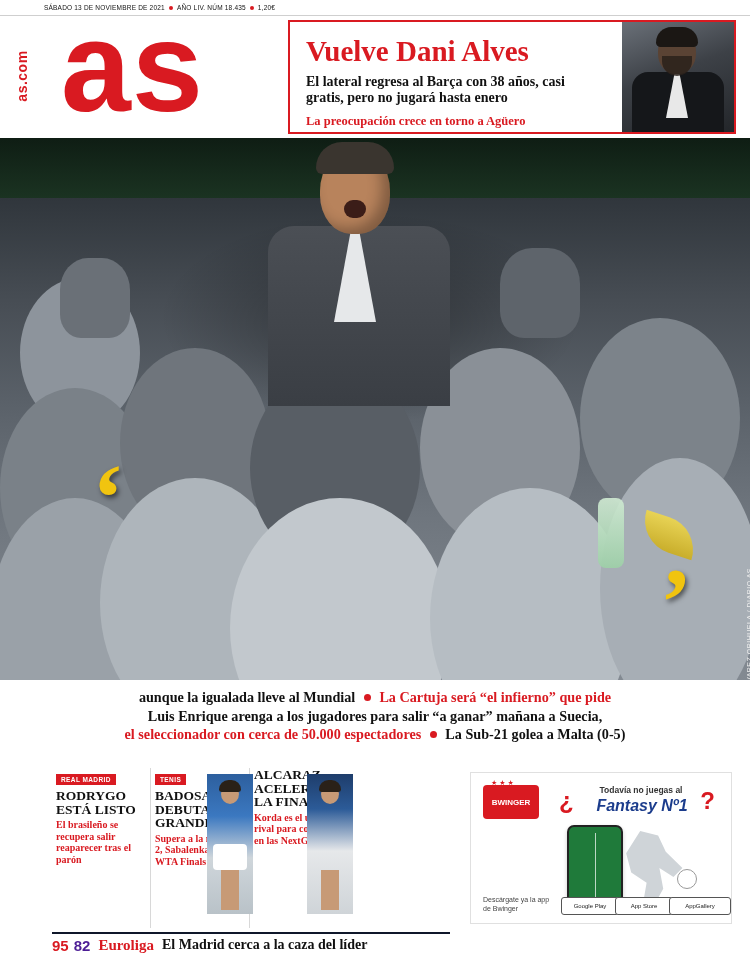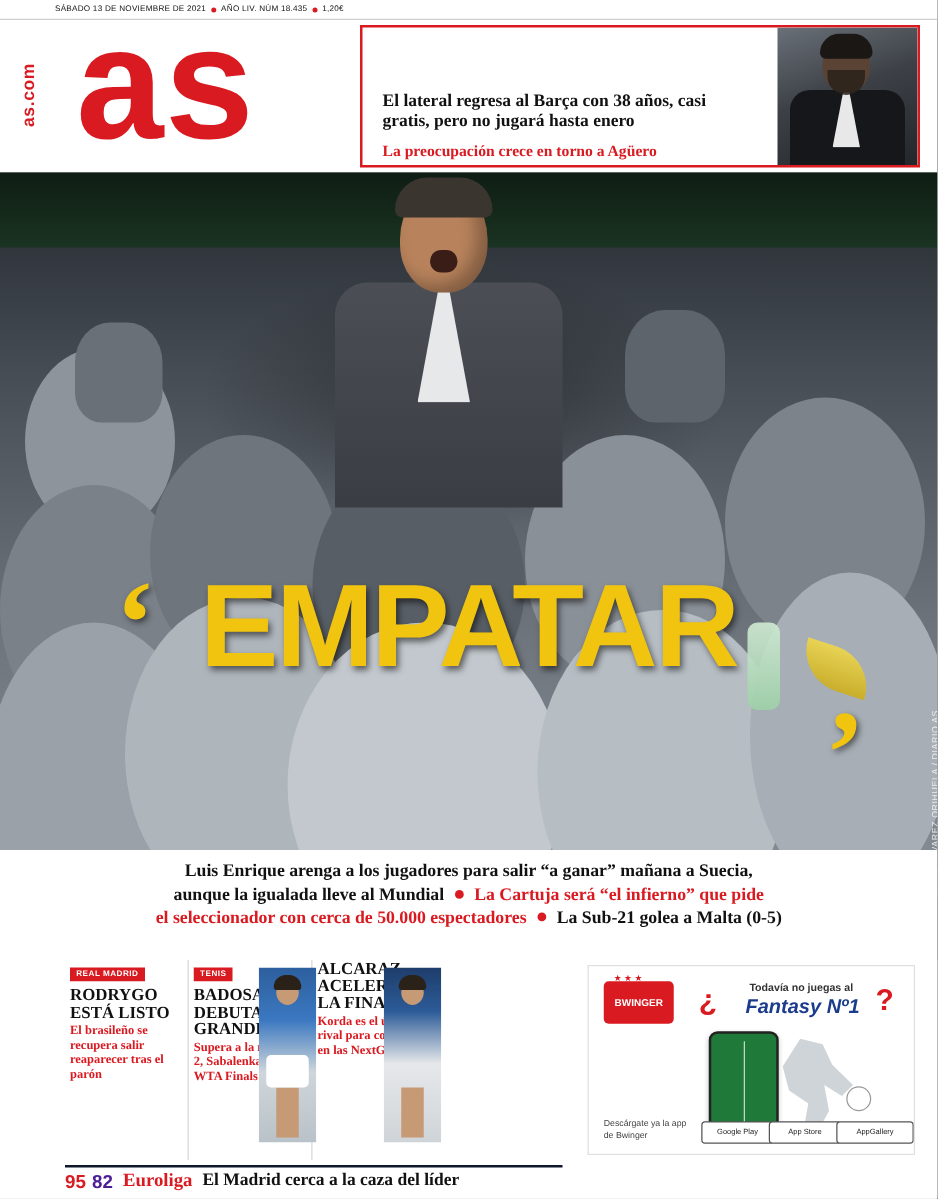--- a/index.html
+++ b/index.html
@@ -328,20 +328,21 @@
   <div class="vert">
     <span>as.com</span>
   </div>
 
   <div class="logo">
     <div class="as">as</div>
   </div>
 
   <div class="redbox">
     <div class="inner">
+      <h1>Vuelve Dani Alves</h1>
       <p class="sub">El lateral regresa al Barça con 38 años, casi gratis, pero no jugará hasta enero</p>
       <p class="sub2">La preocupación crece en torno a Agüero</p>
       <div class="portrait">
         <div class="body"></div>
         <div class="shirt"></div>
         <div class="head"></div>
         <div class="hair"></div>
         <div class="beard"></div>
       </div>
     </div>
@@ -372,31 +373,30 @@
     <div class="coach-shirt"></div>
     <div class="coach-head"></div>
     <div class="coach-hair"></div>
     <div class="coach-mouth"></div>
 
     <div class="photo-credit">JESÚS ÁLVAREZ ORIHUELA / DIARIO AS</div>
   </div>
 
   <div class="quote-open">‘</div>
   <div class="headline">
-    <div class="l2">EMPATAR</div>
   </div>
   <div class="quote-close">’</div>
 
   <div class="caption">
-    <p>Luis Enrique arenga a los jugadores para salir “a ganar” mañana a Suecia,</p>
     <p>
       <span>aunque la igualada lleve al Mundial</span>
       <span class="bul"></span>
       <span class="red">La Cartuja será “el infierno” que pide</span>
     </p>
+    <p>Luis Enrique arenga a los jugadores para salir “a ganar” mañana a Suecia,</p>
     <p>
       <span class="red">el seleccionador con cerca de 50.000 espectadores</span>
       <span class="bul"></span>
       <span>La Sub-21 golea a Malta (0-5)</span>
     </p>
   </div>
 
   <div class="bottom">
 
     <div class="cols">

